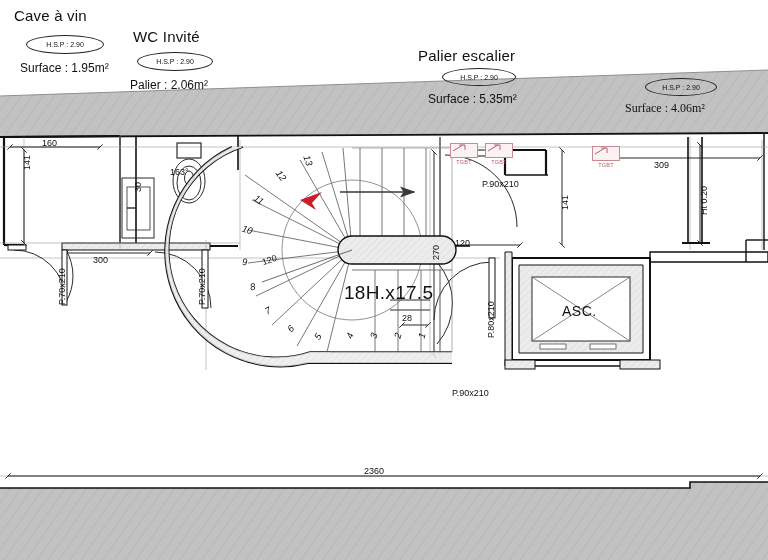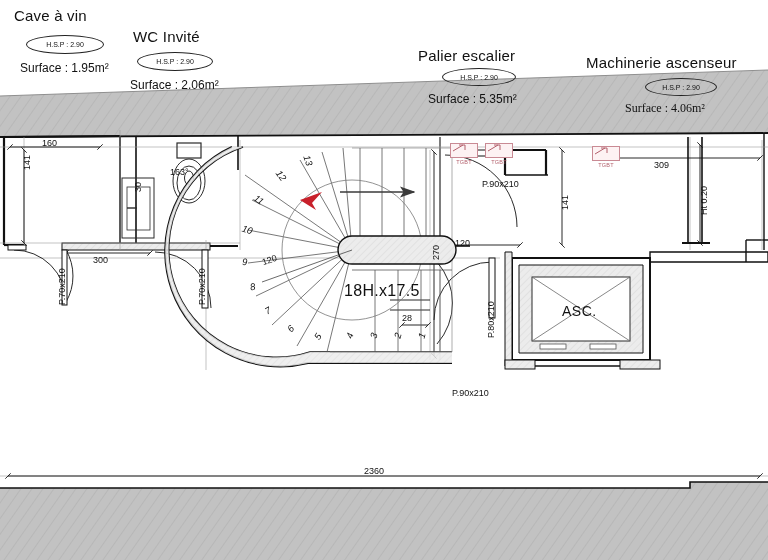--- a/index.html
+++ b/index.html
@@ -13,21 +13,21 @@
   .hsp-wrap{position:absolute;}
   .hsp-oval{border:1px solid #222;border-radius:50%;
             font-size:7px;color:#111;text-align:center;
             display:flex;align-items:center;justify-content:center;
             background:transparent;}
   .dim{position:absolute;font-size:9px;color:#111;white-space:nowrap;}
   .dim.v{transform-origin:0 0;}
   .door-lbl{position:absolute;font-size:9px;color:#111;white-space:nowrap;}
   .door-lbl.v{transform-origin:0 0;}
   .step-num{position:absolute;font-size:9.5px;color:#111;font-style:italic;}
-  .big-note{position:absolute;font-size:16px;color:#111;letter-spacing:.3px;}
+  .big-note{position:absolute;font-size:19px;color:#111;letter-spacing:.3px;}
   .asc-lbl{position:absolute;font-size:14px;color:#111;letter-spacing:.5px;}
   .tgbt{position:absolute;width:26px;height:13px;
         border:1px solid #c98a94;background:#fdf2f3;}
   .tgbt .t{position:absolute;left:0;right:0;bottom:-8px;
            text-align:center;font-size:5.5px;color:#b3606c;letter-spacing:.2px;}
   .tgbt .bolt{position:absolute;left:3px;top:2px;width:20px;height:8px;}
 </style>
 </head>
 <body>
 
@@ -223,29 +223,28 @@
   <div class="lbl room-title" style="left:14px;top:8px;">Cave à vin</div>
   <div class="hsp-wrap" style="left:26px;top:35px;width:76px;height:17px;">
     <div class="hsp-oval" style="width:76px;height:17px;">H.S.P : 2.90</div>
   </div>
   <div class="lbl room-surface" style="left:20px;top:62px;">Surface : 1.95m²</div>
 
   <div class="lbl room-title" style="left:133px;top:29px;">WC Invité</div>
   <div class="hsp-wrap" style="left:137px;top:52px;width:74px;height:17px;">
     <div class="hsp-oval" style="width:74px;height:17px;">H.S.P : 2.90</div>
   </div>
-  <div class="lbl room-surface" style="left:130px;top:79px;">Surface : 2.06m²</div>
+  <div class="lbl room-surface" style="left:130px;top:79px;">Palier : 2.06m²</div>
 
   <div class="lbl room-title" style="left:418px;top:48px;">Palier escalier</div>
   <div class="hsp-wrap" style="left:442px;top:68px;width:72px;height:16px;">
     <div class="hsp-oval" style="width:72px;height:16px;">H.S.P : 2.90</div>
   </div>
   <div class="lbl room-surface" style="left:428px;top:93px;">Surface : 5.35m²</div>
 
-  <div class="lbl room-title" style="left:586px;top:55px;">Machinerie ascenseur</div>
   <div class="hsp-wrap" style="left:645px;top:78px;width:70px;height:16px;">
     <div class="hsp-oval" style="width:70px;height:16px;">H.S.P : 2.90</div>
   </div>
   <div class="lbl room-surface" style="left:625px;top:102px;font-family:Liberation Serif, serif;">Surface : 4.06m²</div>
 
   <div class="dim" style="left:42px;top:138px;">160</div>
   <div class="dim v" style="left:22px;top:170px;transform:rotate(-90deg);">141</div>
   <div class="dim" style="left:170px;top:139px;margin-top:28px;">163°</div>
   <div class="dim" style="left:93px;top:255px;">300</div>
   <div class="dim v" style="left:133px;top:192px;transform:rotate(-90deg);">30</div>

